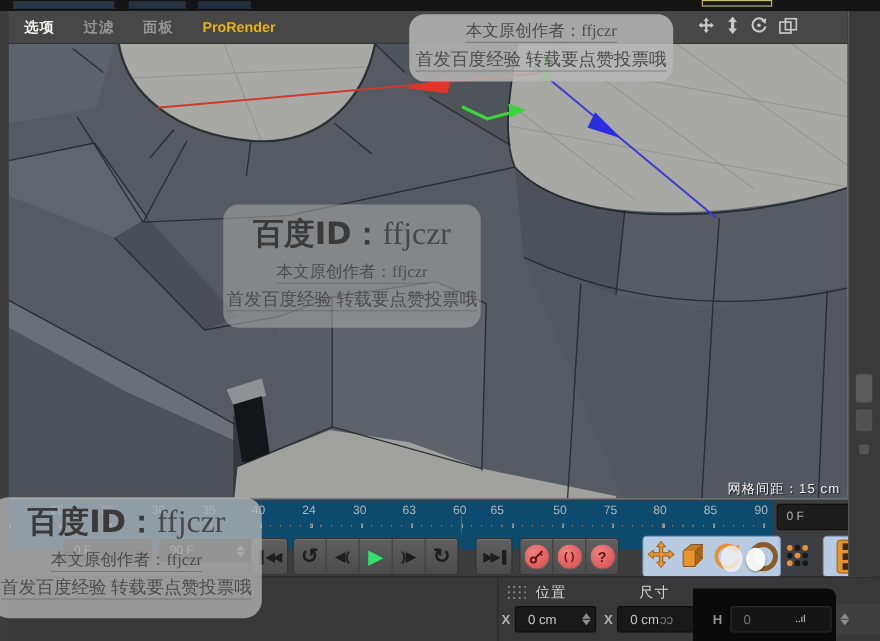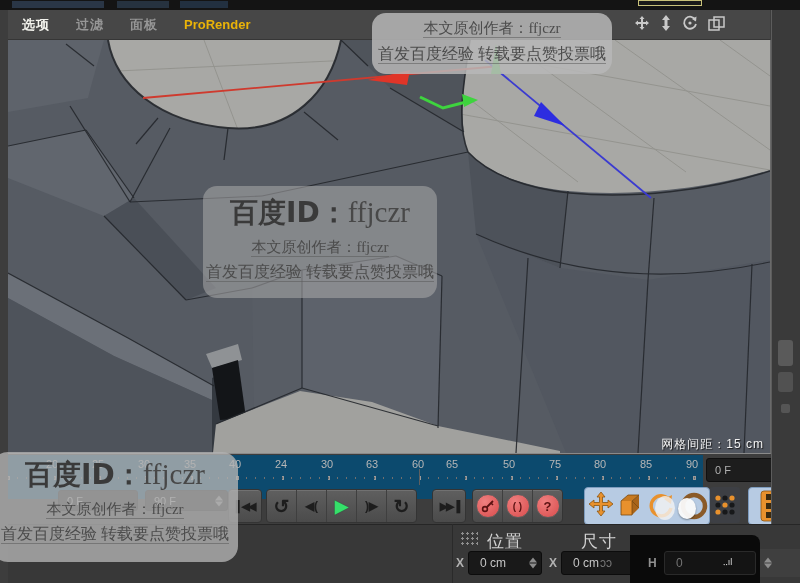--- a/index.html
+++ b/index.html
@@ -40,21 +40,21 @@
   .tbtn{background:linear-gradient(#5f5f5f,#4b4b4b);border:1px solid #343434;border-radius:4px;
         box-shadow:inset 0 1px 0 #717171;display:flex;align-items:center;justify-content:center;
         color:#1d1d1d;font-weight:bold;cursor:default;}
   .tgrp{display:flex;background:linear-gradient(#5f5f5f,#4b4b4b);border:1px solid #343434;border-radius:4px;
         box-shadow:inset 0 1px 0 #717171;}
   .tgrp .cell{display:flex;align-items:center;justify-content:center;border-right:1px solid #3f3f3f;color:#1d1d1d;font-weight:bold;}
   .tgrp .cell:last-child{border-right:none;}
   .redc{width:22px;height:22px;border-radius:50%;background:radial-gradient(circle at 35% 30%,#f07f7f,#d84c4c);
         border:1px solid #5c5c5c;display:flex;align-items:center;justify-content:center;color:#5c1212;font-weight:bold;}
   .bluebg{background:#b7cbe3;border-radius:4px;border:1px solid #7e9cbe;}
-  .panelhdr{font-size:17px;color:#d2d2d2;letter-spacing:1px;}
+  .panelhdr{font-size:13px;color:#d2d2d2;letter-spacing:1px;}
   .axlab{font-size:12px;color:#b2b2b2;font-weight:bold;}
   .cfield{background:#191919;border:1px solid #0c0c0c;border-radius:3px;color:#c6c6c6;font-size:12px;
           display:flex;align-items:center;padding-left:11px;box-sizing:border-box;}
   .dragdots{width:18px;height:14px;
     background:radial-gradient(circle,#8f8f8f 1.1px,transparent 1.2px);background-size:5px 5px;}
 </style>
 </head>
 <body>
 
 <div id="stage">

